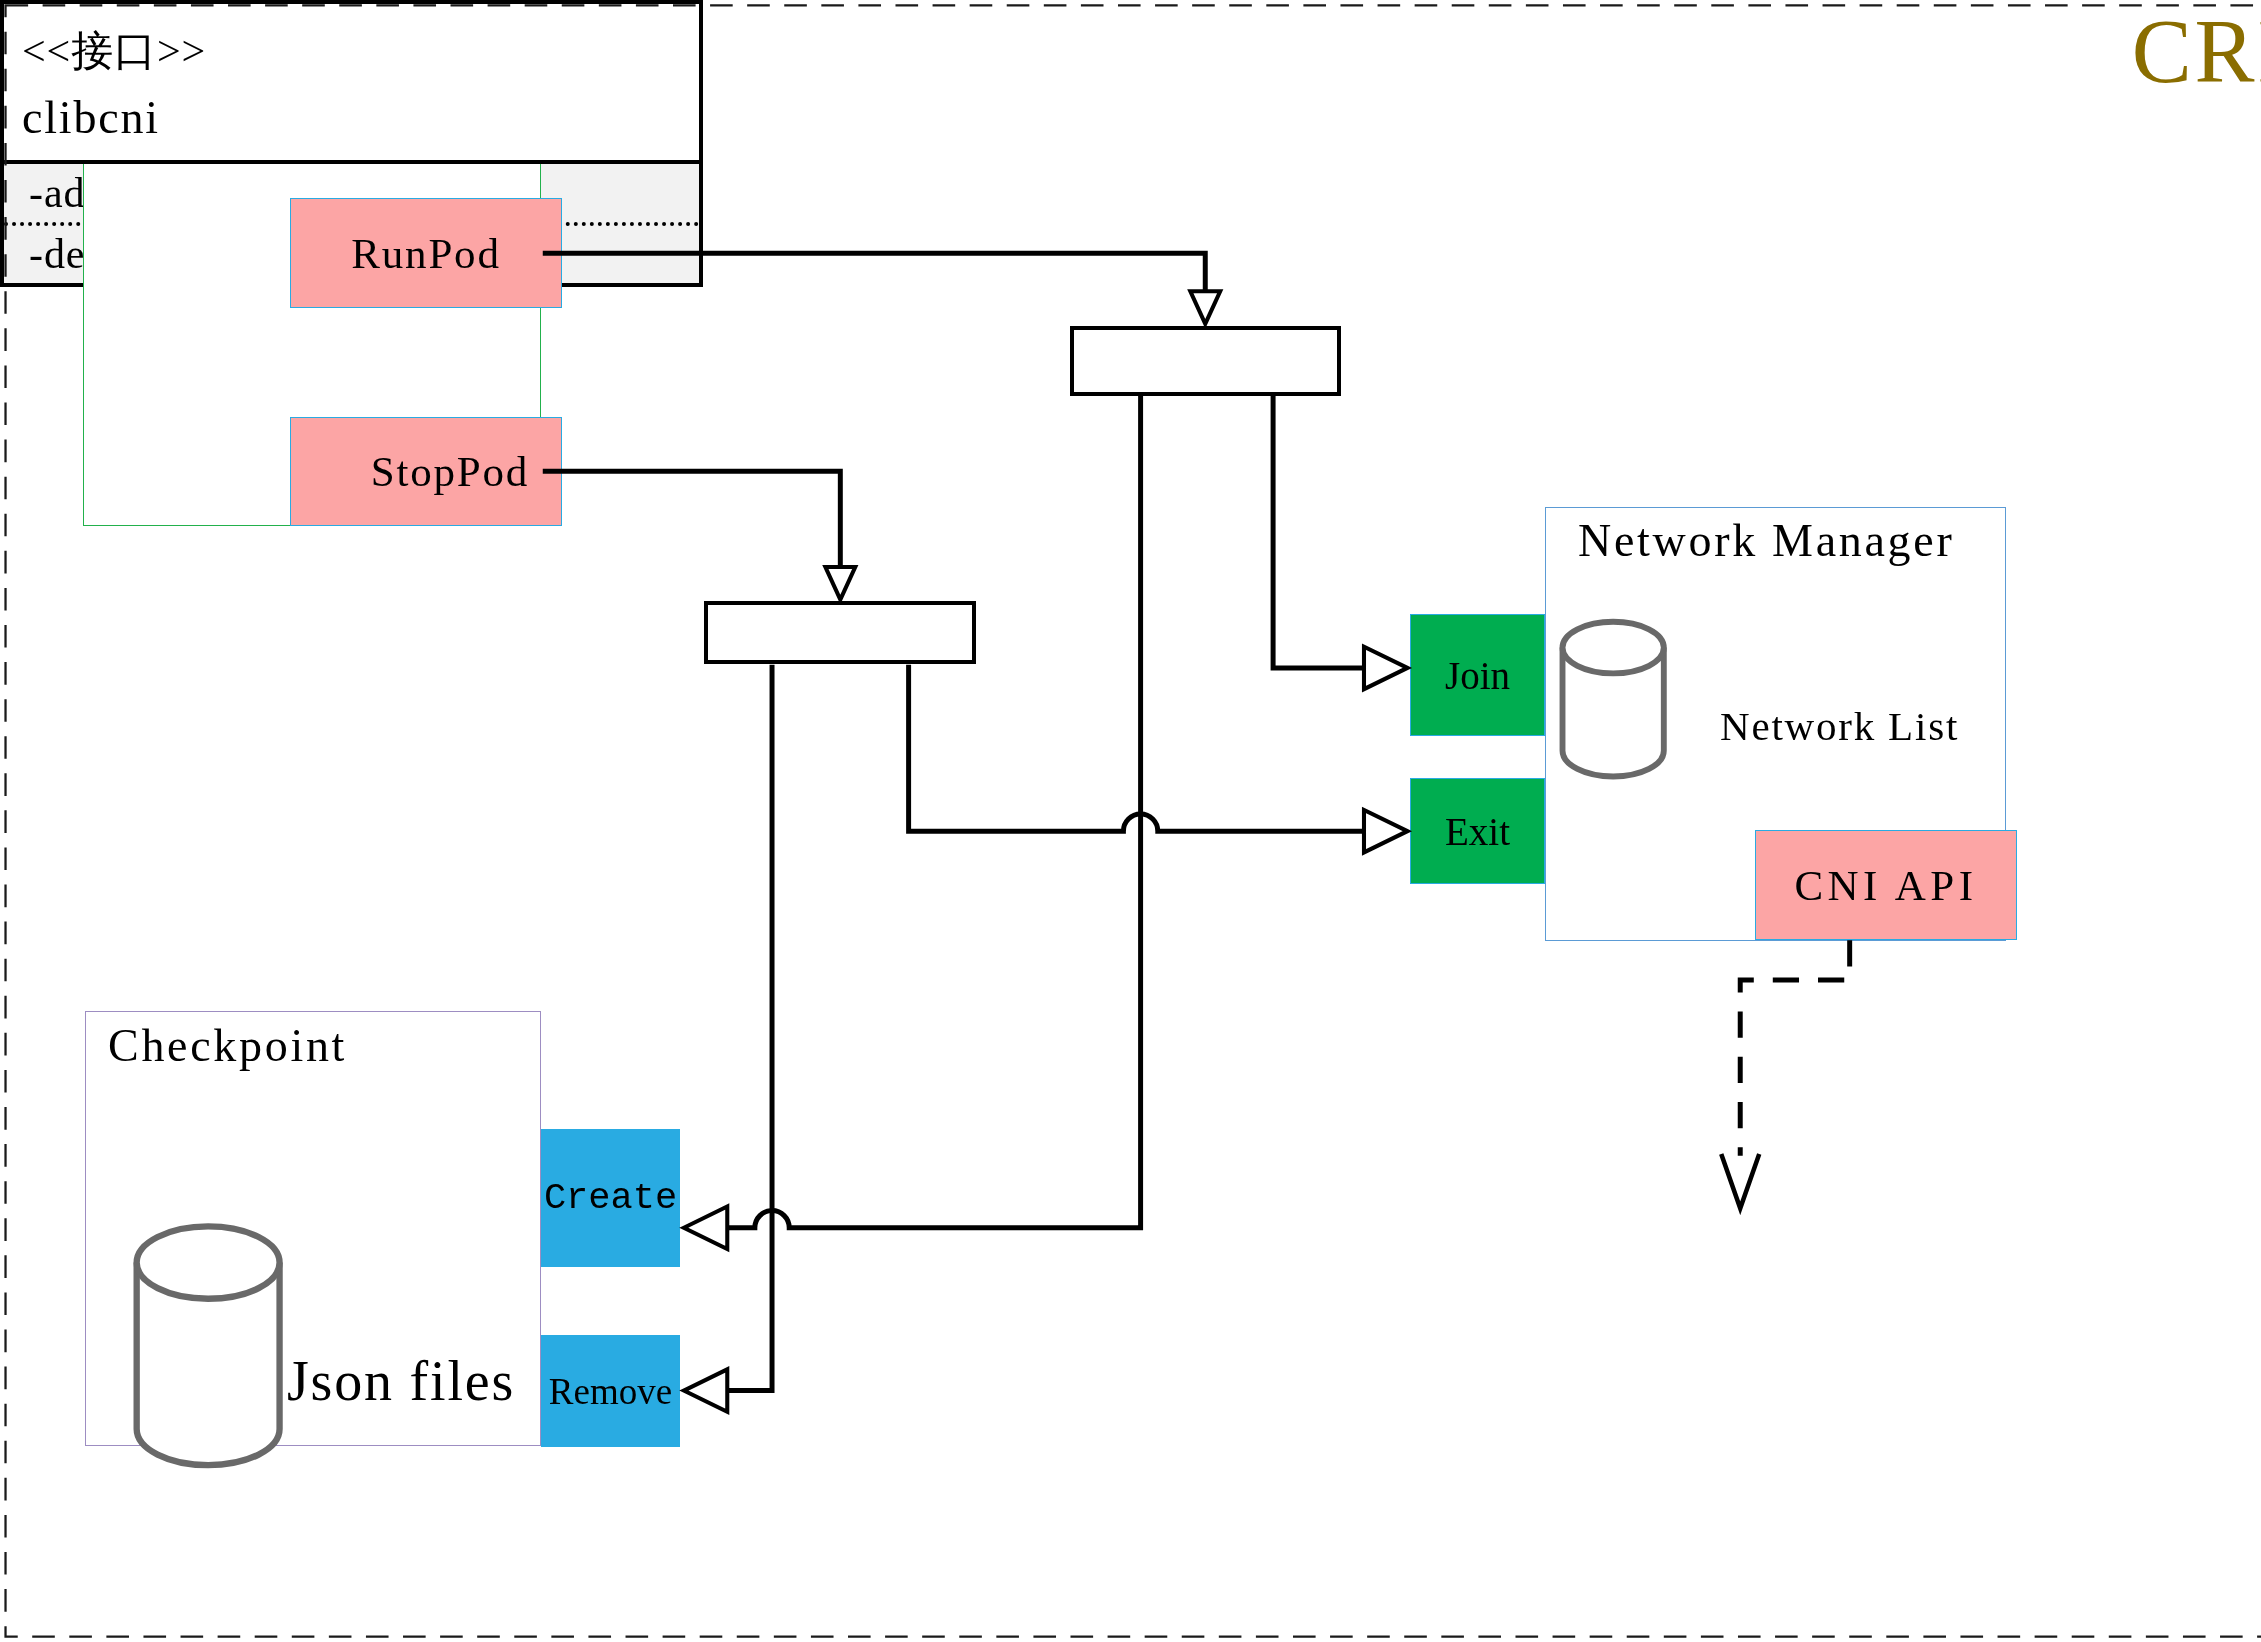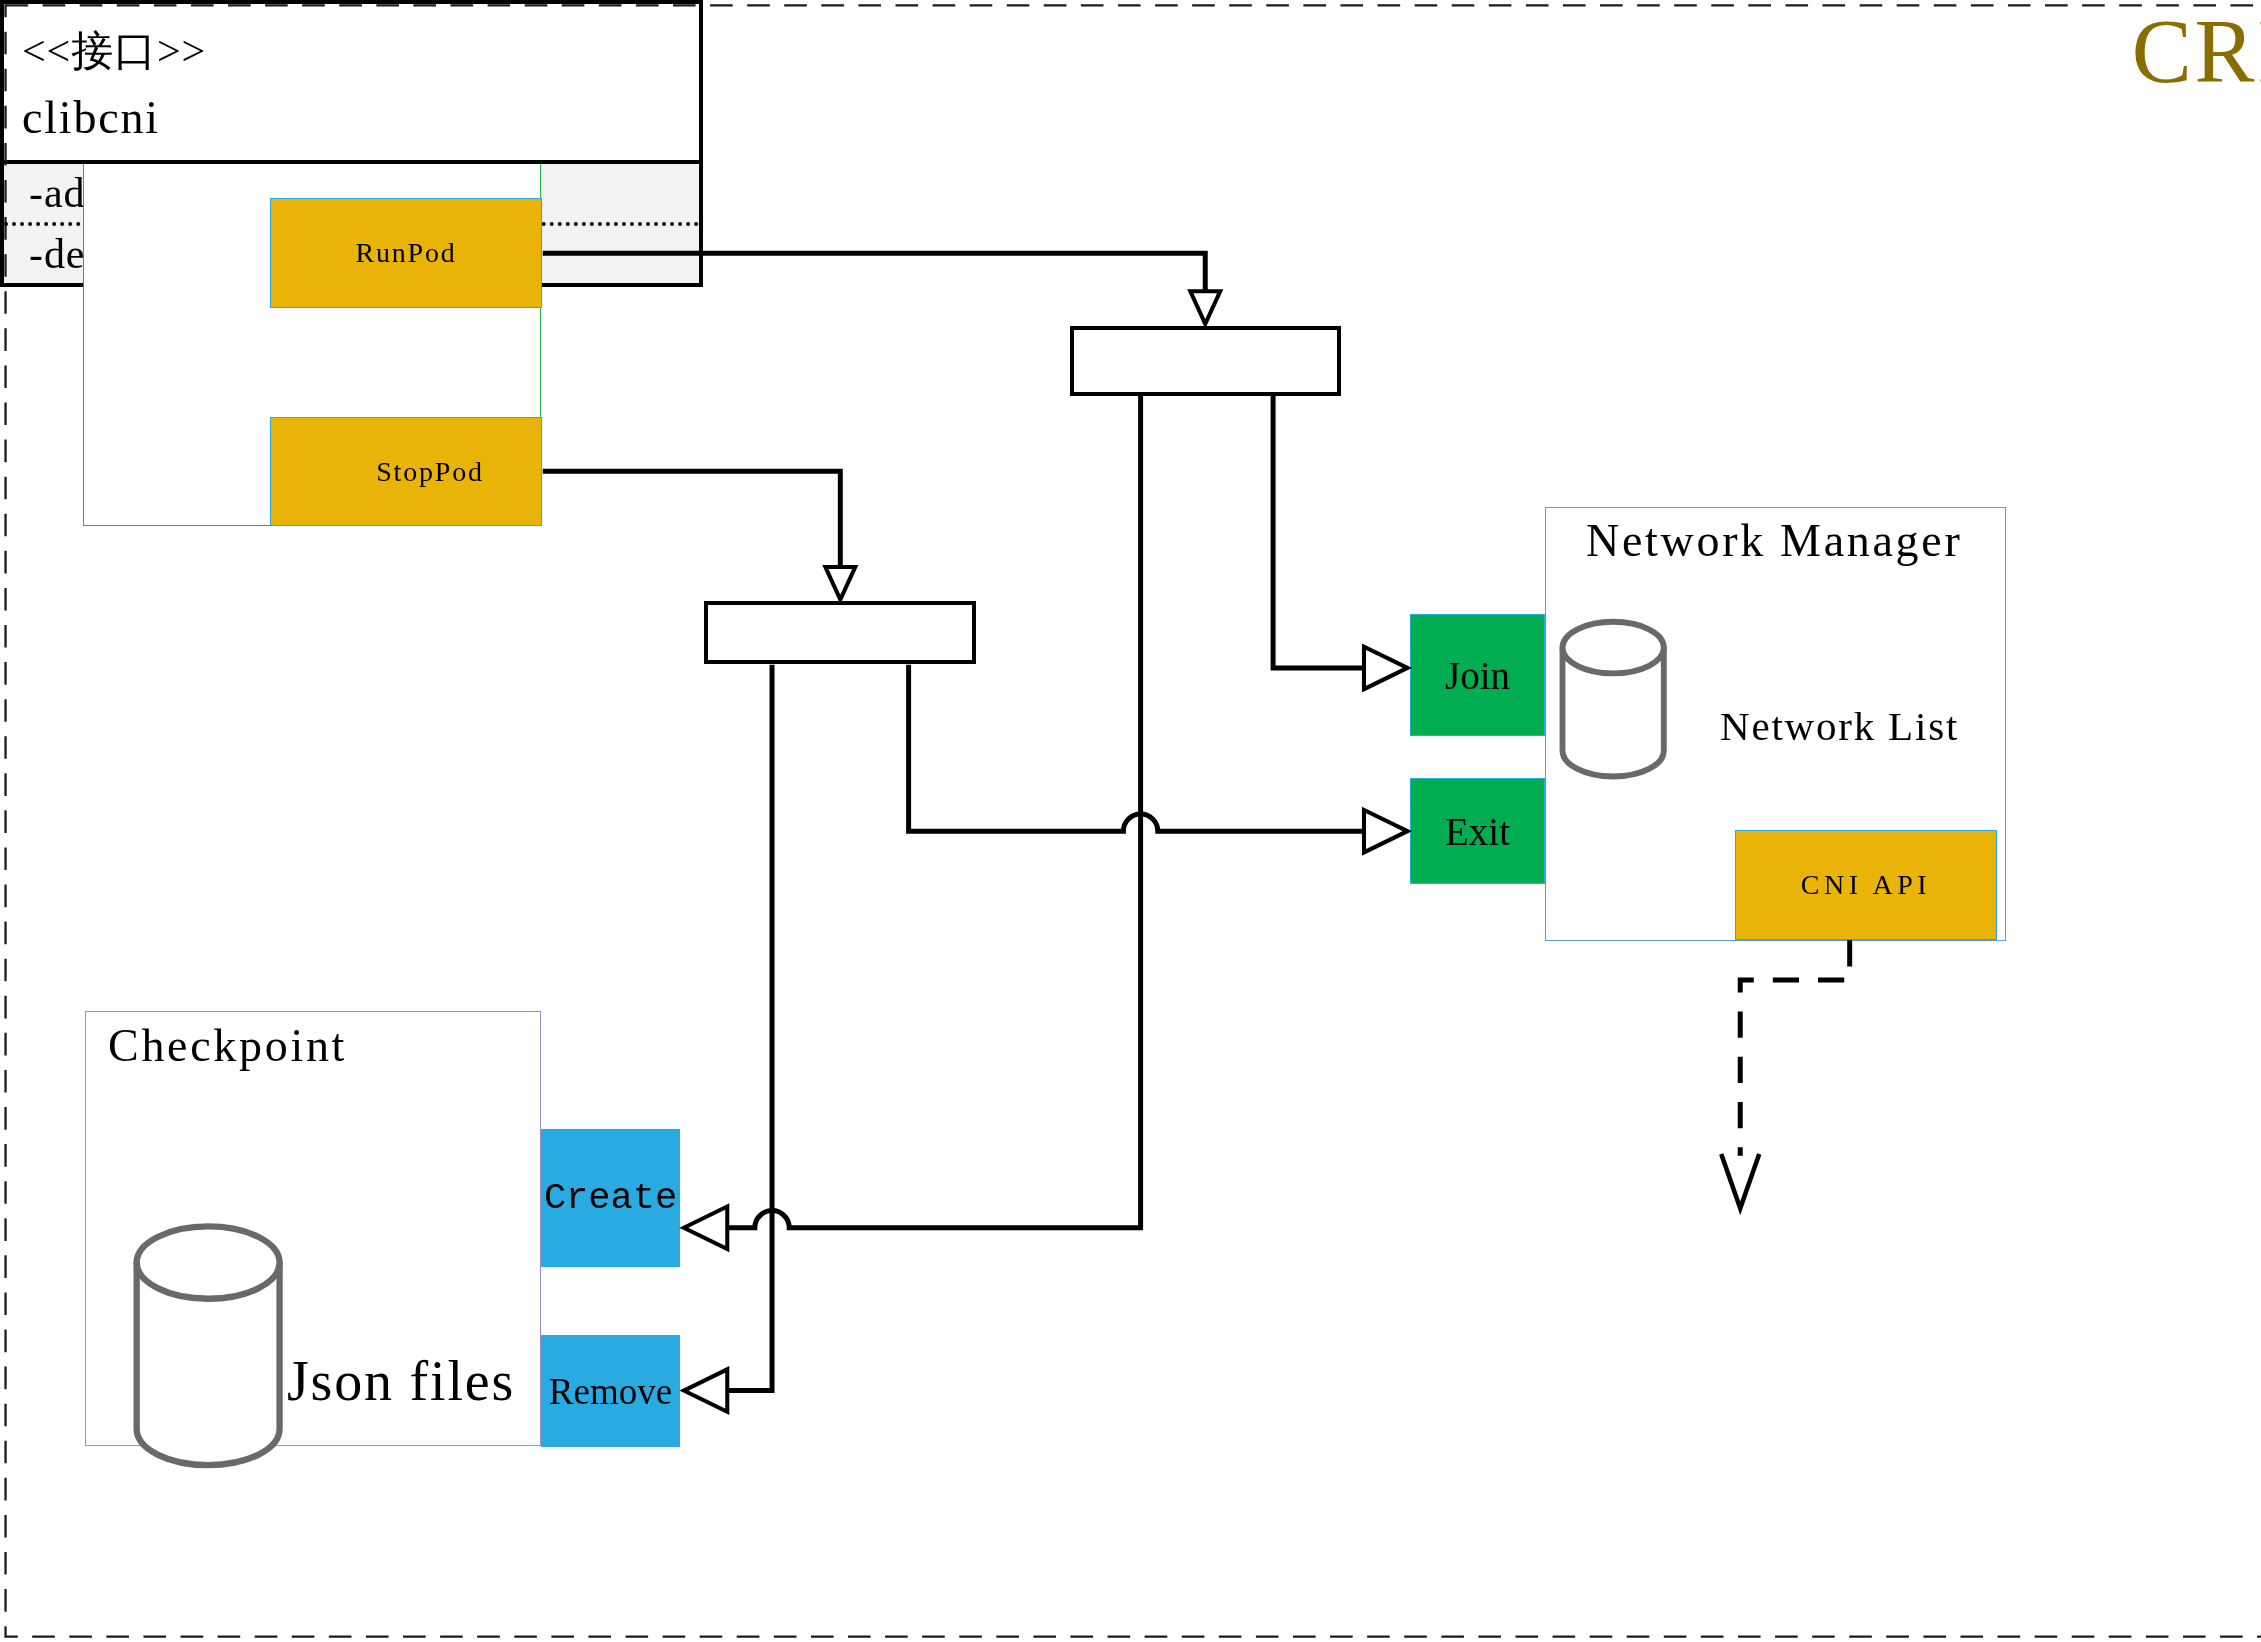--- a/index.html
+++ b/index.html
@@ -23,21 +23,21 @@
   .group-box{background:#fff;box-sizing:border-box;}
   #runtime-box{left:83px;top:94px;width:458px;height:432px;border:1.8px solid #22B14C;}
   #network-manager-box{left:1545px;top:507px;width:461px;height:434px;border:1.8px solid #5B9BD5;}
   #checkpoint-box{left:85px;top:1011px;width:456px;height:435px;border:1.8px solid #9D8DC2;}
   .group-label{position:absolute;left:22px;top:7.2px;font-size:46px;letter-spacing:2.7px;white-space:nowrap;}
   
   .op-box{
     display:flex;align-items:center;justify-content:center;
     box-sizing:border-box;white-space:nowrap;
   }
-  .peach{background:#eab308;border:1.8px solid #29ABE2;font-size:28px;letter-spacing:1.8px;}
+  .peach{background:#fca5a5;border:1.8px solid #29ABE2;font-size:43px;letter-spacing:1.8px;margin-left:20px;}
   #runpod-box{left:270px;top:198px;width:272px;height:110px;z-index:3;}
   #stoppod-box{left:270px;top:417px;width:272px;height:109px;z-index:3;padding-left:48px;}
   #cni-api-box{left:1735px;top:830px;width:262px;height:110px;z-index:3;letter-spacing:4.5px;}
   .green{background:#00AD50;border:1.4px solid #29ABE2;font-size:39px;z-index:3;}
   #join-box{left:1410px;top:614px;width:135px;height:122px;}
   #exit-box{left:1410px;top:778px;width:135px;height:106px;}
   .cyan{background:#29ABE2;border:none;font-size:37px;z-index:3;}
   #create-box{left:541px;top:1129px;width:139px;height:138px;font-family:Liberation Mono, monospace;}
   #remove-box{left:541px;top:1335px;width:139px;height:112px;}
   
@@ -85,21 +85,21 @@
     <span>RunPod</span>
   </div>
   <div id="stoppod-box" class="abs op-box peach">
     <span>StopPod</span>
   </div>
 
   <div id="junction-runpod" class="abs junction"></div>
   <div id="junction-stoppod" class="abs junction"></div>
 
   <div id="network-manager-box" class="abs group-box">
-    <div class="group-label" style="left:32px;top:6.3px;margin-left:8px;">Network Manager</div>
+    <div class="group-label" style="left:32px;top:6.3px;">Network Manager</div>
   </div>
   <div id="join-box" class="abs op-box green">
     <span>Join</span>
   </div>
   <div id="exit-box" class="abs op-box green">
     <span>Exit</span>
   </div>
   <div id="cni-api-box" class="abs op-box peach">
     <span>CNI API</span>
   </div>

